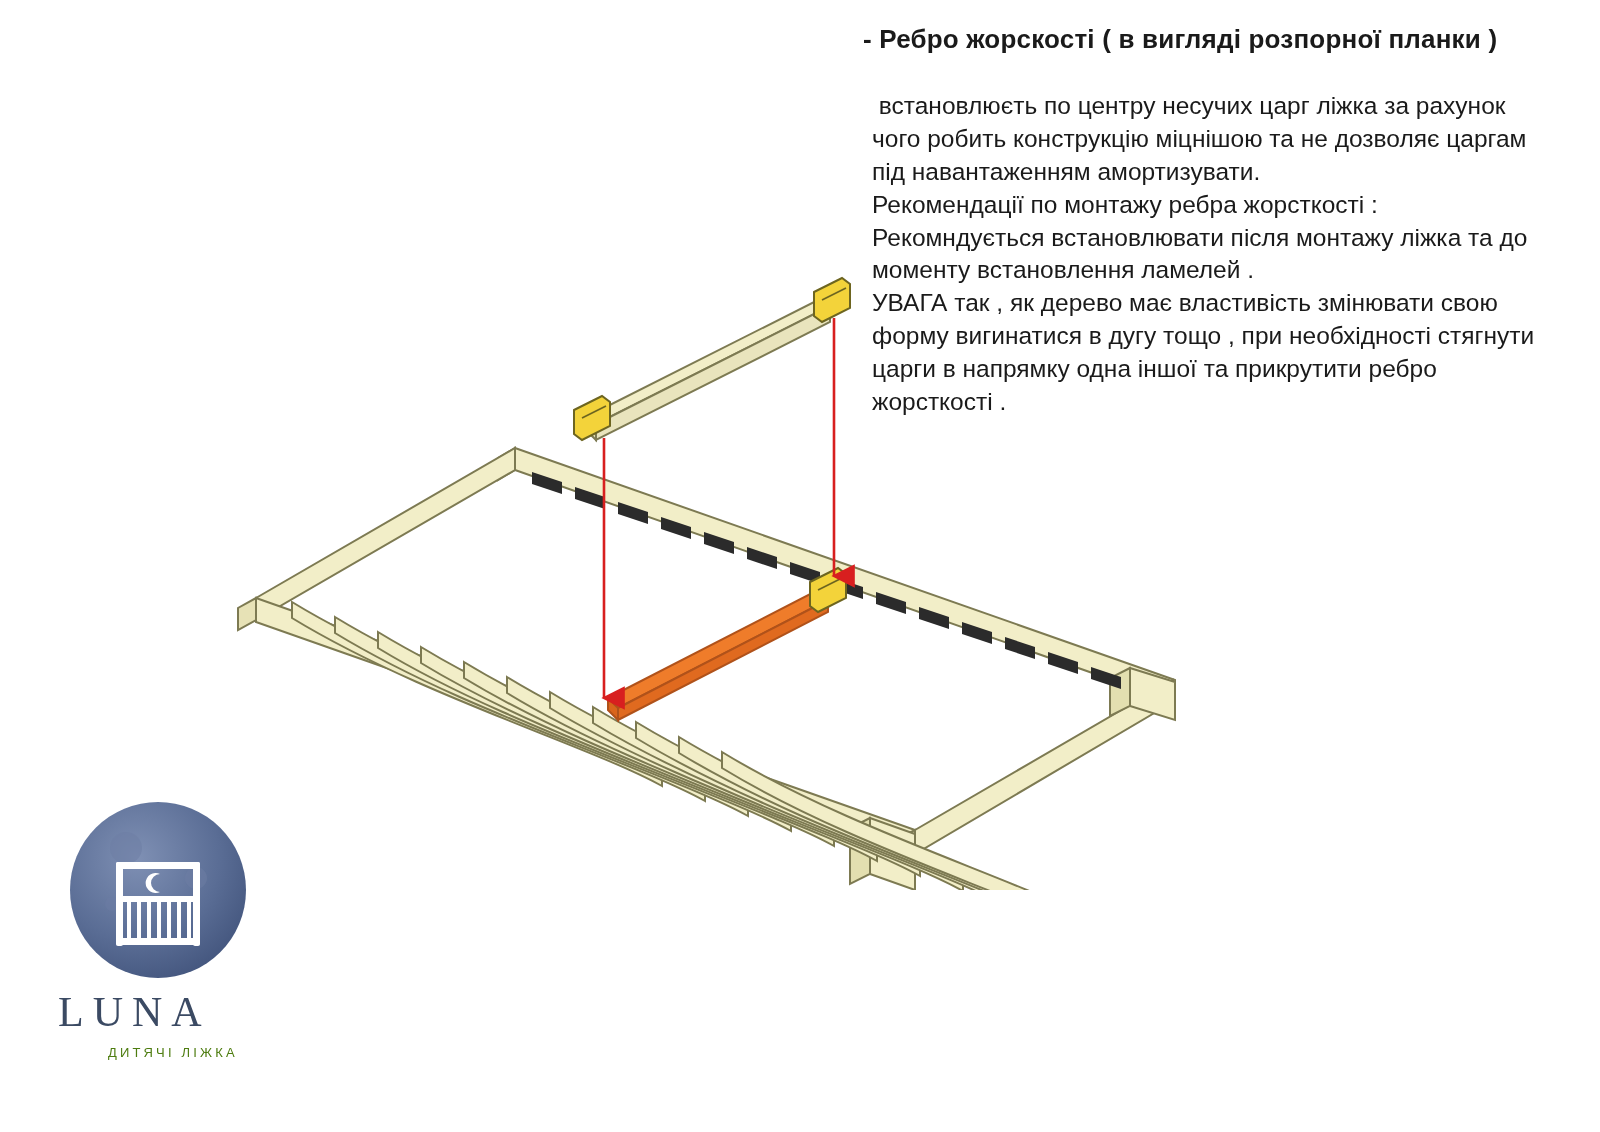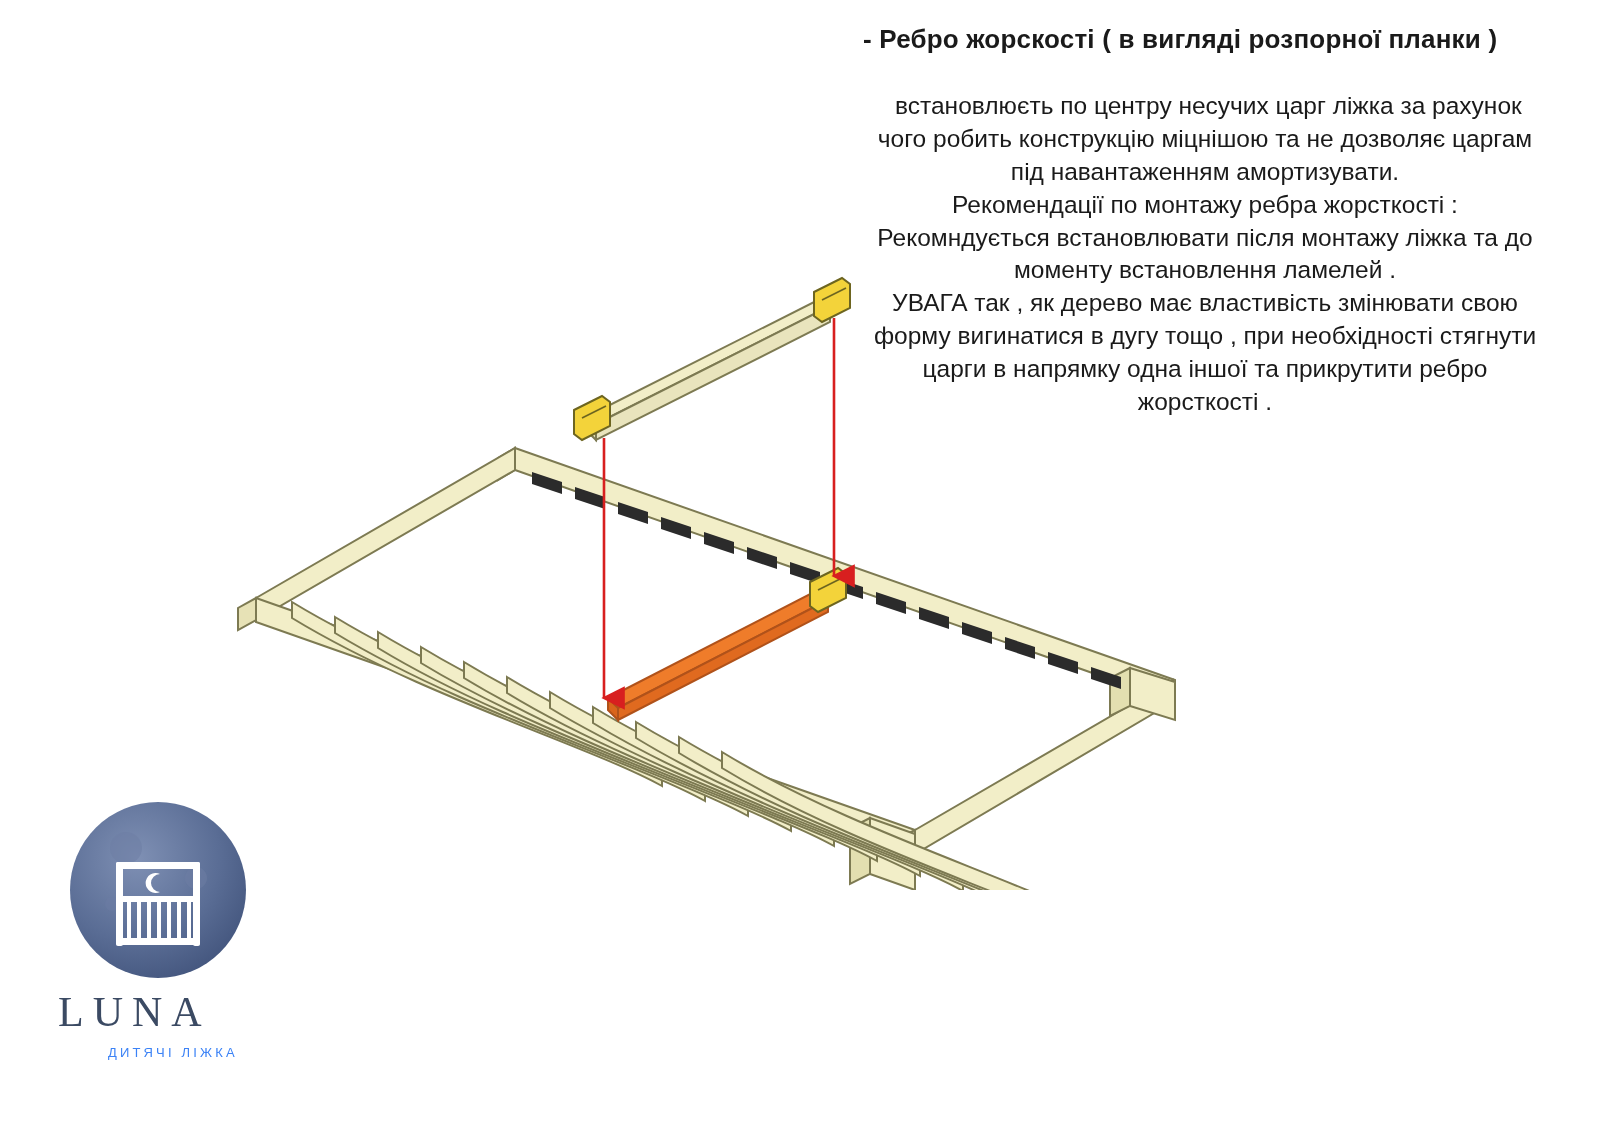--- a/index.html
+++ b/index.html
@@ -28,21 +28,20 @@
     font-weight: bold;
     line-height: 1.32;
     margin: 0 0 34px 8px;
     letter-spacing: 0.2px;
   }
   #body-copy {
     font-size: 24.5px;
     line-height: 1.34;
     white-space: pre-wrap;
     margin: 17px;
-    text-align: center;
   }
 
   
   #illustration {
     position: absolute;
     left: 210px;
     top: 250px;
     width: 1030px;
     height: 640px;
   }
@@ -75,21 +74,21 @@
   }
   #logo-tagline {
     position: absolute;
     left: 0;
     top: 245px;
     width: 230px;
     text-align: center;
     font-family: "Liberation Sans", sans-serif;
     font-size: 13px;
     letter-spacing: 3.2px;
-    color: #3b82f6;
+    color: #4d7c0f;
   }
 </style>
 </head>
 <body>
 
 <div id="text-panel">
   <h1 id="heading">- Ребро жорскості ( в вигляді розпорної планки )</h1>
   <p id="body-copy"> встановлюєть по центру несучих царг ліжка за рахунок чого робить конструкцію міцнішою та не дозволяє царгам під навантаженням амортизувати.
 Рекомендації по монтажу ребра жорсткості :
 Рекомндується встановлювати після монтажу ліжка та до моменту встановлення ламелей .

